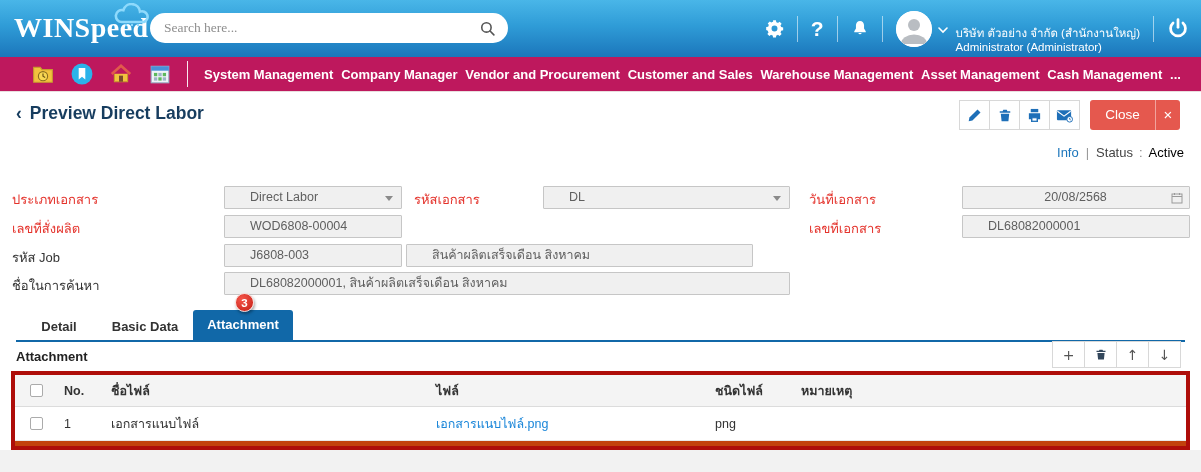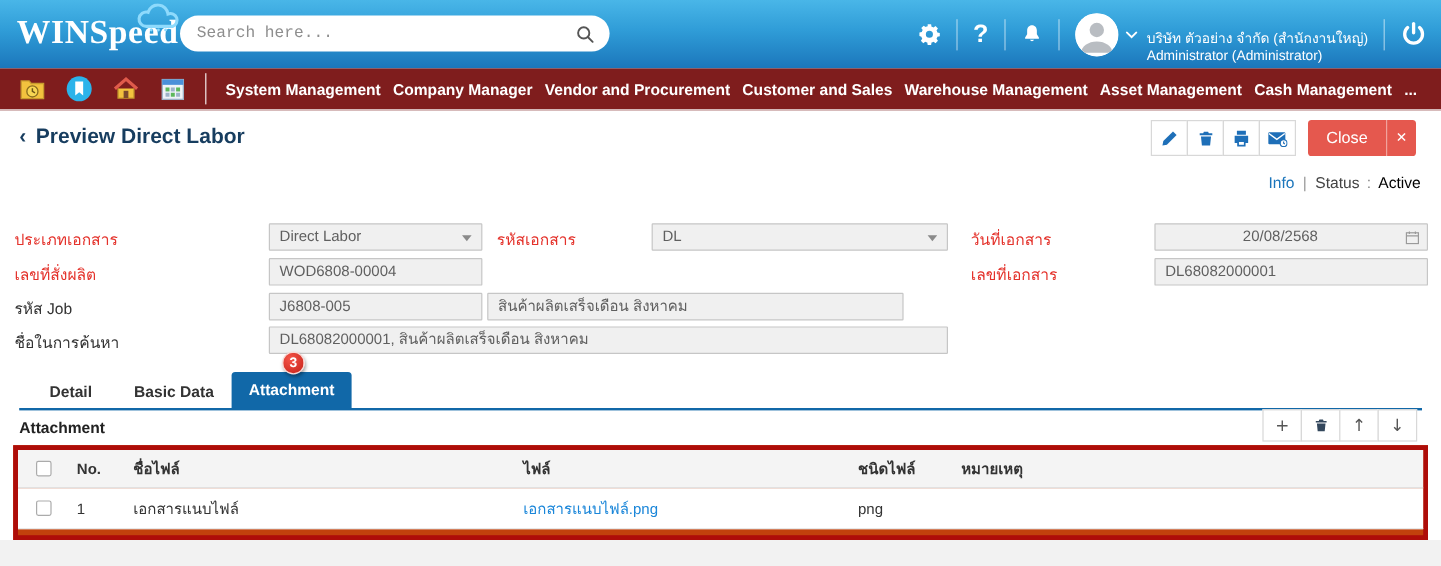--- a/index.html
+++ b/index.html
@@ -14,33 +14,33 @@
   
   .topbar { position:absolute; top:0; left:0; right:0; height:57px;
     background:linear-gradient(180deg,#49b6e8 0%,#2f9cd7 45%,#1b76bb 100%); }
   .logo { position:absolute; left:14px; top:11px; color:#fff;
     font-family:"Liberation Serif","DejaVu Serif",serif; font-weight:bold;
     font-size:28px; line-height:34px; letter-spacing:.5px; cursor:pointer; }
   .cloud { position:absolute; left:97px; top:-8px; }
   .search { position:absolute; left:150px; top:13px; width:358px; height:30px;
     background:#fff; border-radius:16px; display:flex; align-items:center; padding:0 12px; }
   .search input { flex:1; border:none; outline:none; font-size:13.5px; color:#333;
-    font-family:Liberation Mono, monospace; background:transparent; }
+    font-family:Liberation Serif, serif; background:transparent; }
   .search input::placeholder { color:#8e8e8e; }
   .top-right { position:absolute; right:0; top:0; height:57px; display:flex; align-items:center; padding-right:12px; }
   .tdiv { width:1px; height:26px; background:rgba(255,255,255,.55); margin:0 13px; }
   .tool-ic { cursor:pointer; display:flex; align-items:center; justify-content:center; }
   .help { color:#fff; font-size:21px; font-weight:bold; line-height:24px; }
   .avatar { width:36px; height:36px; border-radius:50%; overflow:hidden; background:#fff; position:relative; }
   .chev { margin:0 4px 0 6px; }
   .user-info { color:#fff; font-size:11.5px; line-height:14px; max-width:190px; margin-left:4px;margin-top:23px; }
 
   
-  .navbar { position:absolute; top:57px; left:0; right:0; height:35px; background:#7f1d1d;
-    display:flex; align-items:center; border-bottom:1px solid #e9dede; }
+  .navbar { position:absolute; top:57px; left:0; right:0; height:35px; background:#be185d;
+    display:flex; align-items:center; border-bottom:1px solid #e9dede;padding-left:16px; }
   .nav-icons { display:flex; align-items:center; gap:17px; padding-left:16px; }
   .nav-icon { width:22px; height:22px; cursor:pointer; }
   .ndiv { width:1px; height:26px; background:#fff; opacity:.9; margin:0 16px; }
   .nav-menu { flex:1; display:flex; justify-content:space-between; align-items:center;
     padding-right:20px; color:#fff; font-size:13px; font-weight:700; }
   .nav-item { cursor:pointer; white-space:nowrap; }
 
   
   .page-title { position:absolute; left:16px; top:103px; font-size:17.5px; font-weight:700; color:#173d5f; }
   .page-title .bk { margin-right:8px; font-weight:700; cursor:pointer; }
@@ -60,21 +60,21 @@
   .info-link { color:#1b75bb; cursor:pointer; }
   .sep { color:#999; margin:0 7px; }
   .colon { color:#888; margin:0 6px; }
   .status-active { color:#000000; }
 
   
   .form { position:absolute; top:170px; left:0; right:0; height:140px; }
   .flabel { position:absolute; height:23px; line-height:23px; font-size:13px; color:#333; white-space:nowrap; }
   .flabel.req { color:#e4322b; }
   .finput { position:absolute; height:23px; line-height:21px; background:#f0f0f0;
-    border:1px solid #c6c6c6; font-size:12.5px; color:#5f5f5f; padding:0 8px;
+    border:1px solid #c6c6c6; font-size:12.5px; color:#5f5f5f; padding:0 25px;
     border-radius:1px; white-space:nowrap; overflow:hidden; }
   .fselect { padding-right:20px; cursor:default; }
   .caret { position:absolute; right:8px; top:9px; width:0; height:0;
     border-left:4px solid transparent; border-right:4px solid transparent; border-top:5px solid #8a8a8a; }
   .center { text-align:center; }
   .cal { position:absolute; right:6px; top:5px; }
 
   
   .tabs { position:absolute; top:310px; left:0; right:0; height:32px; }
   .tab-underline { position:absolute; left:16px; right:16px; bottom:0; height:2px; background:#1168a8; }
@@ -289,21 +289,21 @@
     <div class="finput" style="left:224px;top:45px;width:178px">
       <span>WOD6808-00004</span>
     </div>
     <span class="flabel req" style="left:809px;top:47px">เลขที่เอกสาร</span>
     <div class="finput" style="left:962px;top:45px;width:228px">
       <span>DL68082000001</span>
     </div>
 
     <span class="flabel" style="left:12px;top:76px">รหัส Job</span>
     <div class="finput" style="left:224px;top:74px;width:178px">
-      <span>J6808-005</span>
+      <span>J6808-003</span>
     </div>
     <div class="finput" style="left:406px;top:74px;width:347px">
       <span>สินค้าผลิตเสร็จเดือน สิงหาคม</span>
     </div>
 
     <span class="flabel" style="left:12px;top:104px">ชื่อในการค้นหา</span>
     <div class="finput" style="left:224px;top:102px;width:566px">
       <span>DL68082000001, สินค้าผลิตเสร็จเดือน สิงหาคม</span>
     </div>
   </div>

